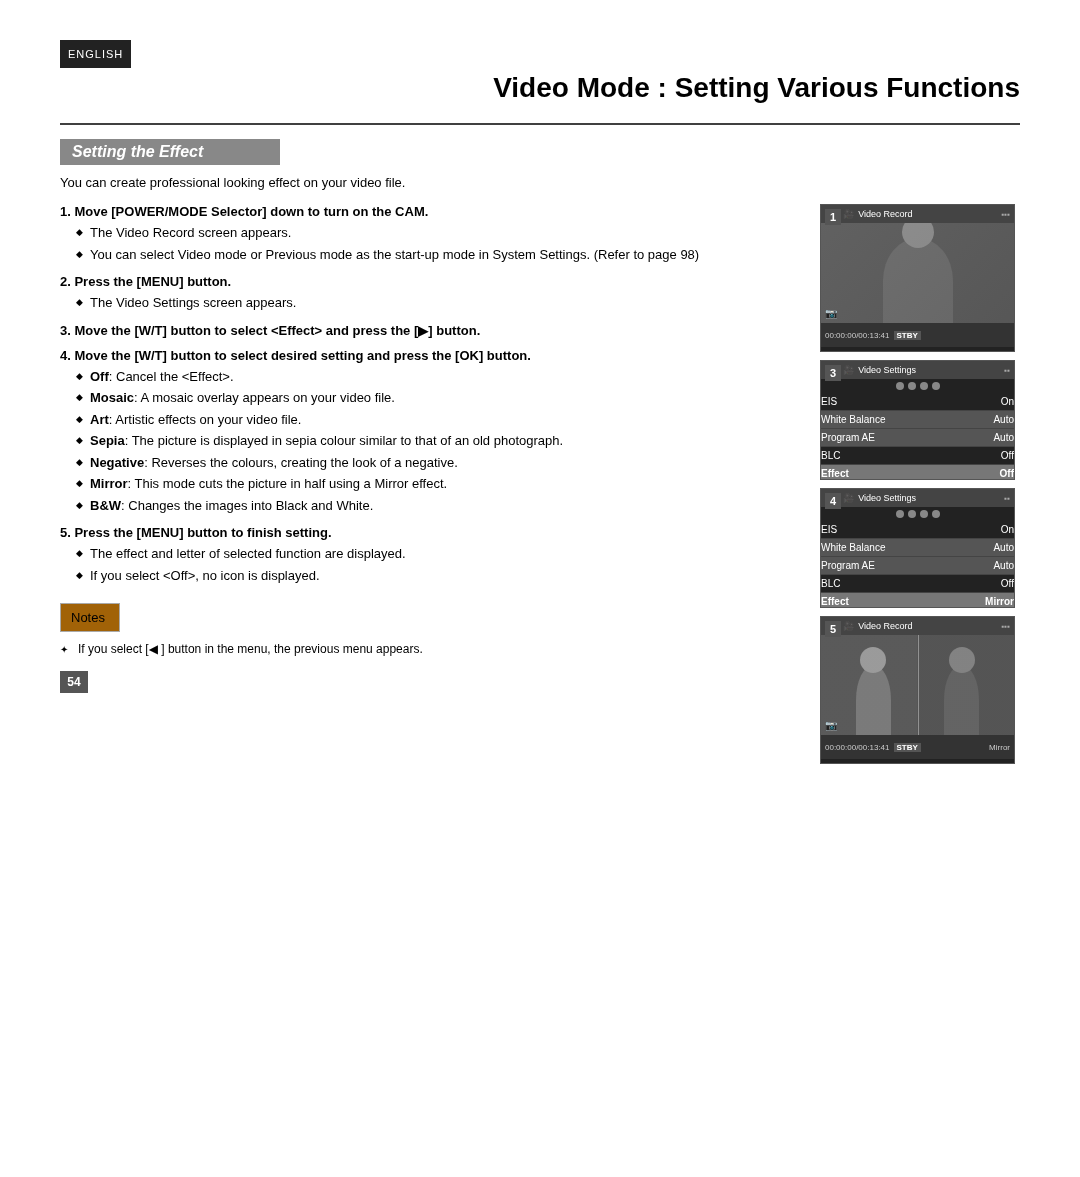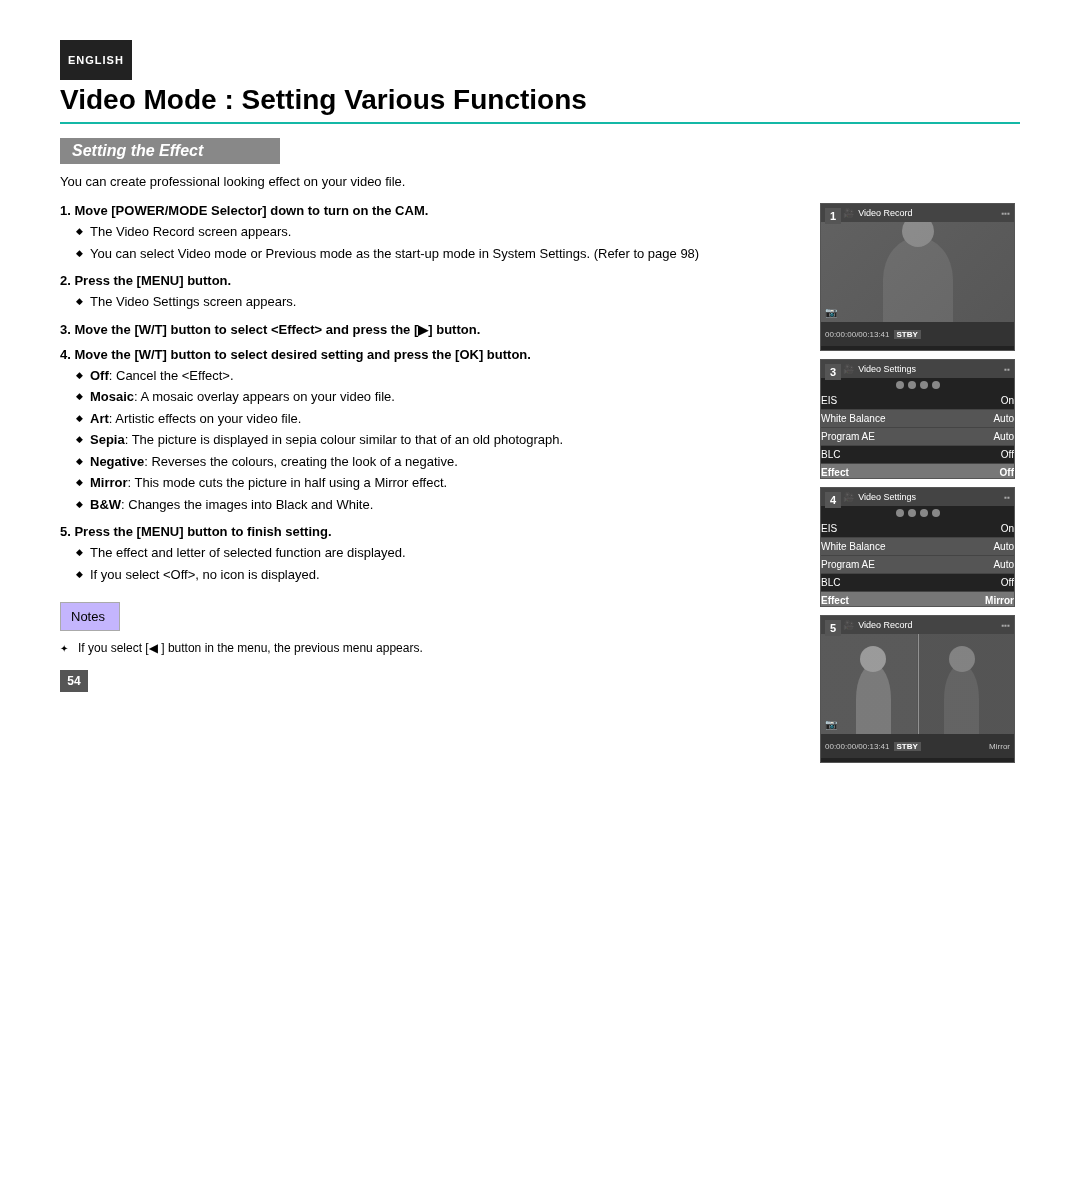--- a/index.html
+++ b/index.html
@@ -11,32 +11,33 @@
       width: 1080px;
       min-height: 1177px;
       padding: 40px 60px 40px 60px;
     }
 
     .english-badge {
       display: inline-block;
       background: #222;
       color: #fff;
       font-size: 11px;
-      font-weight: bold;
-      padding: 14px 8px;
+      font-weight: normal;
+      padding: 8px 8px;
       margin-bottom: 4px;
       letter-spacing: 1px;
     }
 
     .page-title {
       font-size: 28px;
       font-weight: bold;
-      border-bottom: 2px solid #14b8a6;
-      padding-bottom: 6px;
+      border-bottom: 2px solid #404040;
+      padding-bottom: 19px;
       margin-bottom: 14px;
+      text-align: right;
     }
 
     .section-header {
       background: #888;
       color: #fff;
       font-style: italic;
       font-size: 16px;
       font-weight: bold;
       padding: 4px 12px;
       margin-bottom: 10px;
@@ -98,21 +99,21 @@
       top: 3px;
     }
 
     .notes-box {
       border: 1px solid #aaa;
       padding: 6px 10px;
       margin-top: 14px;
       display: inline-block;
       min-width: 60px;
       font-size: 13px;
-      background: #c4b5fd;
+      background: #a16207;
     }
 
     .notes-label {
       font-size: 13px;
     }
 
     .footer-notes {
       margin-top: 8px;
       font-size: 12px;
     }

